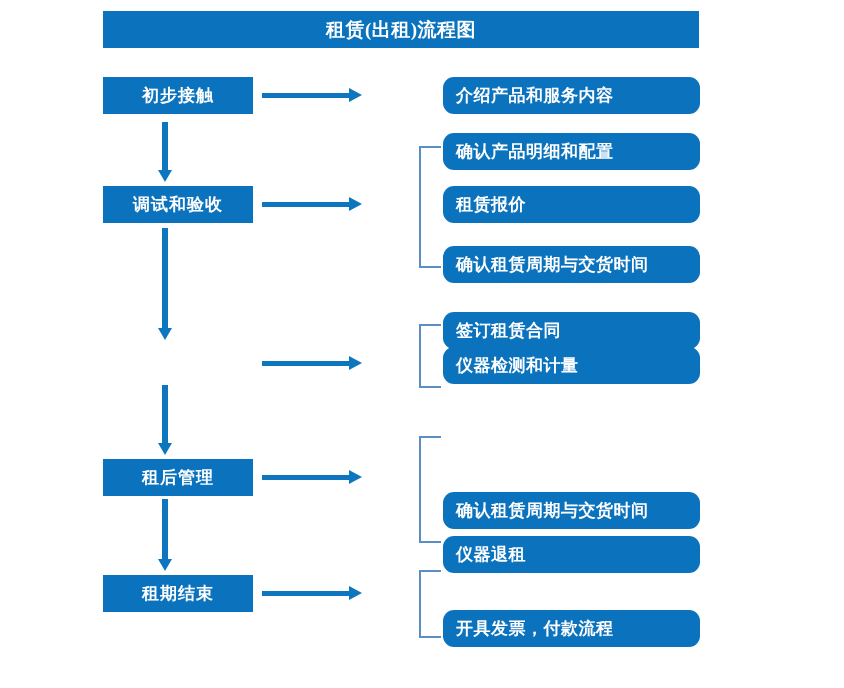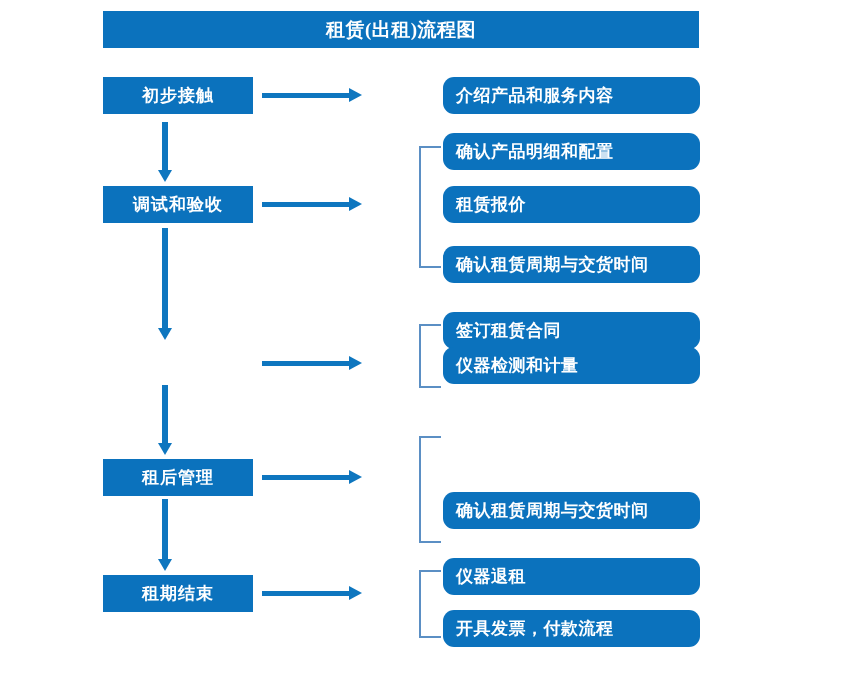--- a/index.html
+++ b/index.html
@@ -229,21 +229,21 @@
 
   <div class="detail-box" style="top:347px;">
     <span>仪器检测和计量</span>
   </div>
 
 
   <div class="detail-box" style="top:492px;">
     <span>确认租赁周期与交货时间</span>
   </div>
 
-  <div class="detail-box" style="top:558px;">
+  <div class="detail-box" style="top:536px;">
     <span>仪器退租</span>
   </div>
 
   <div class="detail-box" style="top:610px;text-align:right;">
     <span>开具发票，付款流程</span>
   </div>
 
 </div>
 
 </body></html>

